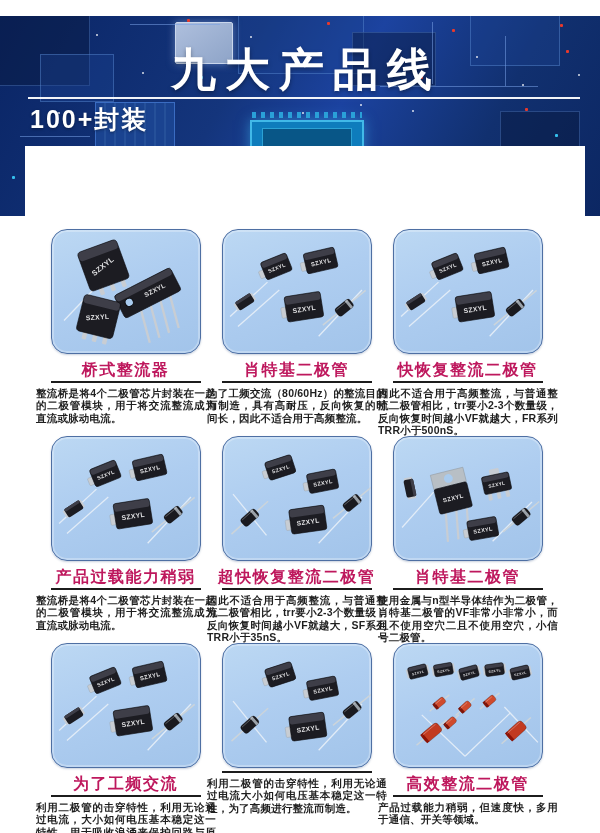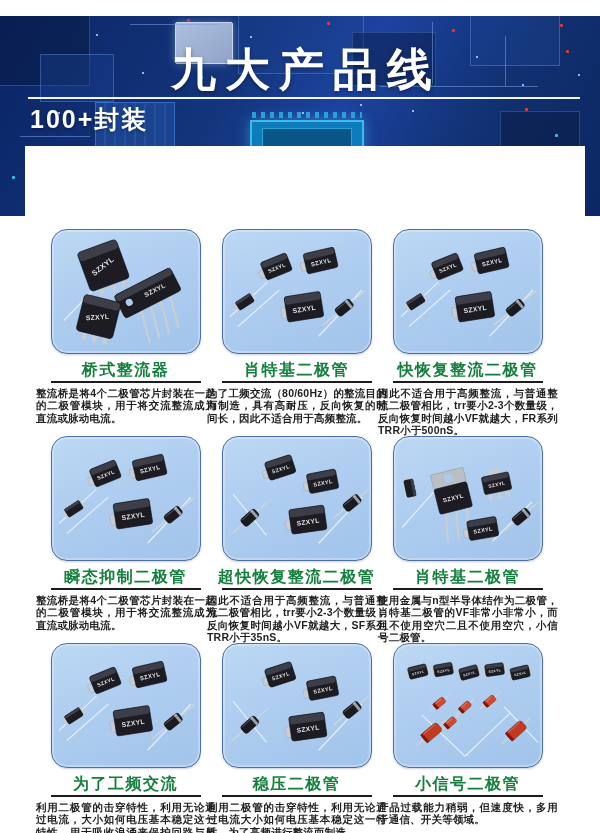--- a/index.html
+++ b/index.html
@@ -55,21 +55,21 @@
   .tile {
     width:150px; height:125px; margin:0 auto;
     background:linear-gradient(160deg,#bcd8f3 0%,#aecdf0 45%,#a2c4ea 100%);
     border:1px solid #4e6fa3; border-radius:16px;
     box-shadow:inset 0 0 0 2px rgba(255,255,255,.28), 0 1px 2px rgba(40,70,120,.25);
     overflow:hidden;
   }
   .tile svg { width:100%; height:100%; display:block; }
   .card-title {
     margin-top:8px; text-align:center;
-    font-size:16px; line-height:16px; font-weight:800; color:#15803d; letter-spacing:1.5px;
+    font-size:16px; line-height:16px; font-weight:800; color:#be185d; letter-spacing:1.5px;
   }
   .card-rule { width:150px; height:2px; background:#1c1c1c; margin:3px auto 0; }
   .card-desc {
     width:180px; margin:4px 0 0 -4px;
     font-size:10.5px; line-height:12.4px; font-weight:600; color:#1f1f1f;
     text-align:justify; letter-spacing:.2px;
   }
 </style>
 </head>
 <body>
@@ -276,21 +276,21 @@
   <text x="0" y="4.68" text-anchor="middle" font-size="6.845" font-weight="bold" fill="#e2e2e4" letter-spacing="0.4" font-family="Liberation Sans, sans-serif">SZXYL</text>
               </g>
               <g transform="translate(123,79) rotate(-39)">
   <line x1="-28" y1="0" x2="28" y2="0" stroke="#ccd4da" stroke-width="1.5"></line>
   <rect x="-9.5" y="-5" width="19" height="10" rx="3.2" fill="#1a1a1f" stroke="rgba(0,0,0,.4)" stroke-width="0.5"></rect>
   <rect x="4.5" y="-5" width="3" height="10" fill="#9aa1a8"></rect>
   <line x1="-7.5" y1="-3.4" x2="7.5" y2="-3.4" stroke="rgba(255,255,255,0.35)" stroke-width="0.8"></line>
               </g>
             </svg>
           </div>
-    <h3 class="card-title">瞬态抑制二极管</h3>
+    <h3 class="card-title">产品过载能力稍弱</h3>
     <div class="card-rule"></div>
     <p class="card-desc">整流桥是将4个二极管芯片封装在一起的二极管模块，用于将交流整流成为直流或脉动电流。</p>
   </article>
 
   <article class="card">
     <div class="tile">
             <svg viewBox="0 0 150 125" preserveAspectRatio="xMidYMid meet">
               <line x1="10" y1="58" x2="44" y2="100" stroke="#e2ecf7" stroke-width="1.3"></line>
               <line x1="97" y1="108" x2="141" y2="61" stroke="#e2ecf7" stroke-width="1.3"></line>
               <g transform="translate(27,82) rotate(-42)">
@@ -451,21 +451,20 @@
   <text x="0" y="4.5" text-anchor="middle" font-size="6.66" font-weight="bold" fill="#e2e2e4" letter-spacing="0.4" font-family="Liberation Sans, sans-serif">SZXYL</text>
               </g>
               <g transform="translate(131,67) rotate(-39)">
   <line x1="-25" y1="0" x2="25" y2="0" stroke="#ccd4da" stroke-width="1.5"></line>
   <rect x="-9.5" y="-5" width="19" height="10" rx="3.2" fill="#1a1a1f" stroke="rgba(0,0,0,.4)" stroke-width="0.5"></rect>
   <rect x="4.5" y="-5" width="3" height="10" fill="#9aa1a8"></rect>
   <line x1="-7.5" y1="-3.4" x2="7.5" y2="-3.4" stroke="rgba(255,255,255,0.35)" stroke-width="0.8"></line>
               </g>
             </svg>
           </div>
-    <h3 class="card-title">稳压二极管</h3>
     <div class="card-rule"></div>
     <p class="card-desc">利用二极管的击穿特性，利用无论通过电流大小如何电压基本稳定这一特性，为了高频进行整流而制造。</p>
   </article>
 
   <article class="card">
     <div class="tile">
             <svg viewBox="0 0 150 125" preserveAspectRatio="xMidYMid meet">
               <line x1="28" y1="72" x2="72" y2="114" stroke="#e2ecf7" stroke-width="1.3"></line>
               <line x1="72" y1="114" x2="118" y2="70" stroke="#e2ecf7" stroke-width="1.3"></line>
               <line x1="112" y1="64" x2="146" y2="100" stroke="#e2ecf7" stroke-width="1.3"></line>
@@ -535,19 +534,19 @@
   <line x1="-8.5" y1="-3.9" x2="8.5" y2="-3.9" stroke="rgba(255,255,255,0.35)" stroke-width="0.8"></line>
               </g>
               <g transform="translate(124,88) rotate(-42)">
   <line x1="-20" y1="0" x2="20" y2="0" stroke="#ccd4da" stroke-width="1.5"></line>
   <rect x="-10.5" y="-5.5" width="21" height="11" rx="3.52" fill="#c23a20" stroke="rgba(0,0,0,.4)" stroke-width="0.5"></rect>
   <rect x="-10.5" y="-5.5" width="3" height="11" fill="#8c1206"></rect>
   <line x1="-8.5" y1="-3.9" x2="8.5" y2="-3.9" stroke="rgba(255,255,255,0.35)" stroke-width="0.8"></line>
               </g>
             </svg>
           </div>
-    <h3 class="card-title">小信号二极管</h3>
+    <h3 class="card-title">高效整流二极管</h3>
     <div class="card-rule"></div>
     <p class="card-desc">产品过载能力稍弱，但速度快，多用于通信、开关等领域。</p>
   </article>
 </div>
   </main>
 </div>
 
 </body></html>

